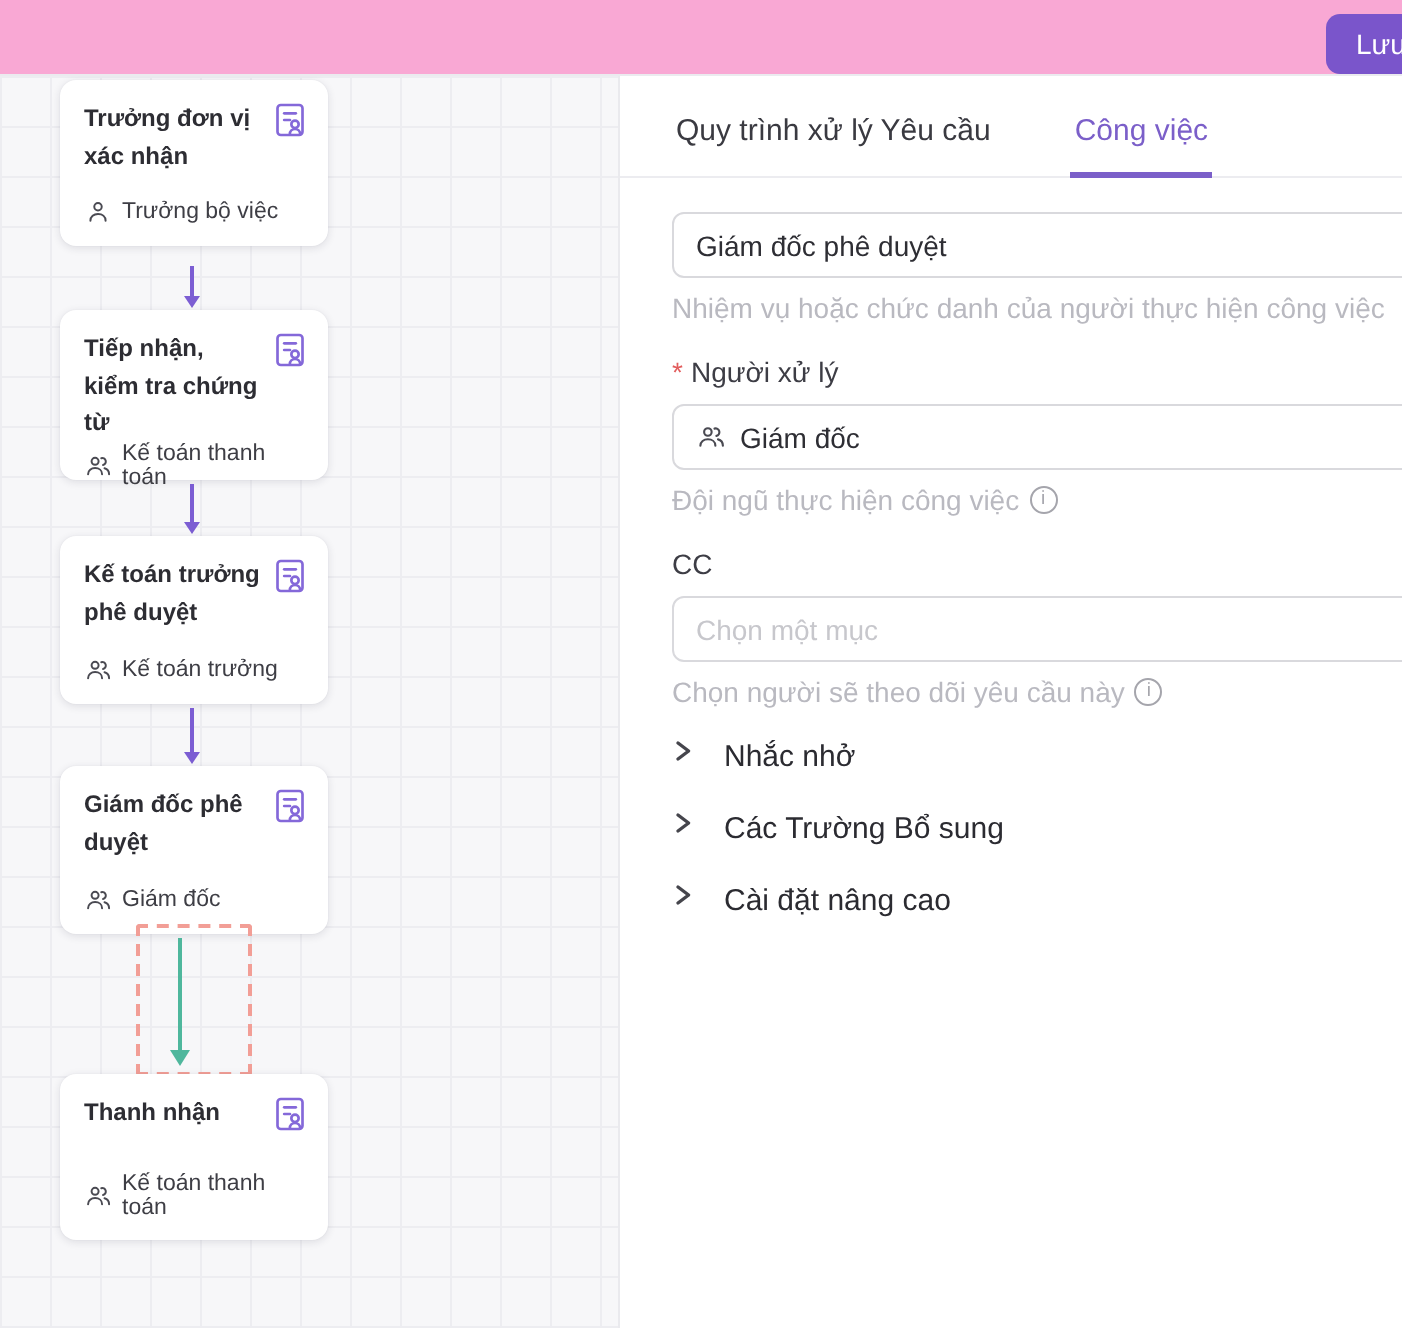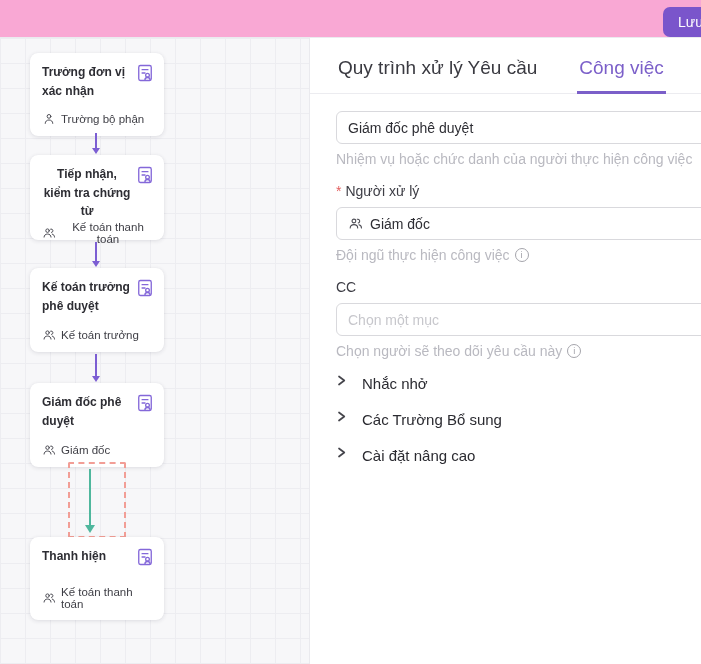--- a/index.html
+++ b/index.html
@@ -41,22 +41,22 @@
     box-shadow: 0 1px 4px rgba(30,30,60,.12), 0 0 1px rgba(30,30,60,.06);
     padding: 10px 9px 10px 12px;
     display: flex; flex-direction: column; cursor: pointer;
   }
   .node-head { display: flex; gap: 3px; align-items: flex-start; }
   .node-title { flex: 1; font-size: 12px; font-weight: 700; color: #2d2d33; line-height: 1.55; }
   .doc-icon { flex: none; width: 20px; height: 20px; }
   .doc-icon svg { width: 20px; height: 20px; stroke: #8468d9; fill: none; stroke-width: 1.6; stroke-linecap: round; stroke-linejoin: round; }
   .node-role { margin-top: auto; display: flex; align-items: center; gap: 5px; font-size: 11.5px; color: #3e3e45; }
   .node-role svg { width: 14px; height: 14px; stroke: #4a4a52; fill: none; stroke-width: 1.7; stroke-linecap: round; stroke-linejoin: round; flex: none; }
-  .n1 { top: 15px;  height: 83px; }
-  .n2 { top: 117px; height: 85px; text-align: center; }
+  .n1 { top: 2px;  height: 83px; }
+  .n2 { top: 117px; height: 85px; }
   .n3 { top: 230px; height: 84px; }
   .n4 { top: 345px; height: 84px; }
   .n5 { top: 499px; height: 83px; }
 
   .conn { position: absolute; left: 95px; width: 2px; background: #7c5ed3; }
   .conn::after {
     content: ""; position: absolute; bottom: -6px; left: -3px;
     border: 4px solid transparent; border-top: 6px solid #7c5ed3; border-bottom: none;
   }
   .c1 { top: 95px;  height: 15px; }
@@ -70,21 +70,21 @@
   .green-conn { position: absolute; left: 89px; top: 431px; width: 2px; height: 56px; background: #4fb79d; cursor: pointer; }
   .green-conn::after {
     content: ""; position: absolute; bottom: -8px; left: -4px;
     border: 5px solid transparent; border-top: 8px solid #4fb79d; border-bottom: none;
   }
 
   
   .rpanel { flex: 1; min-width: 0; background: #fff; }
   .tabs { display: flex; gap: 38px; padding-left: 26px; border-bottom: 1px solid #ececf0; }
   .tab {
-    padding: 19px 2px 12px; font-size: 19px; color: #3a3a41;
+    padding: 19px 2px 12px; font-size: 15px; color: #3a3a41;
     border-bottom: 3px solid transparent; margin-bottom: -1px; cursor: pointer; white-space: nowrap;
   }
   .tab.active { color: #7b5fc9; border-bottom-color: #7b5fc9; }
 
   .rp-content { padding: 17px 0 0 26px; }
   .fgroup { margin-bottom: 16px; }
   .f-label { font-size: 14px; color: #3d3d45; margin: 0 0 8px; display: flex; align-items: center; gap: 4px; }
   .req { color: #e25d5d; }
   .tbox {
     width: 402px; height: 33px; border: 1px solid #d9d9dd; border-radius: 6px;
@@ -129,21 +129,21 @@
               <circle cx="15" cy="14.6" r="2.2"></circle>
               <path d="M11.9 20.5a3.1 3.1 0 0 1 6.2 0"></path>
             </svg>
         </span>
       </div>
       <div class="node-role">
         <svg viewBox="0 0 24 24">
             <circle cx="12" cy="7.5" r="3.2"></circle>
             <path d="M5.5 19.5c0-3.6 2.9-5.8 6.5-5.8s6.5 2.2 6.5 5.8"></path>
           </svg>
-        <span>Trường bộ phận</span>
+        <span>Trưởng bộ việc</span>
       </div>
     </div>
 
     <div class="conn c1"></div>
 
     <div class="node n2">
       <div class="node-head">
         <div class="node-title">Tiếp nhận, kiểm tra chứng từ</div>
         <span class="doc-icon">
           <svg viewBox="0 0 24 24">
@@ -216,21 +216,21 @@
           </svg>
         <span>Giám đốc</span>
       </div>
     </div>
 
     <div class="drop-outline"></div>
     <div class="green-conn"></div>
 
     <div class="node n5">
       <div class="node-head">
-        <div class="node-title">Thanh hiện</div>
+        <div class="node-title">Thanh nhận</div>
         <span class="doc-icon">
           <svg viewBox="0 0 24 24">
               <rect x="4.5" y="3" width="15" height="18" rx="2"></rect>
               <line x1="8.5" y1="8" x2="15.5" y2="8"></line>
               <line x1="8.5" y1="12" x2="12" y2="12"></line>
               <circle cx="15" cy="14.6" r="2.2"></circle>
               <path d="M11.9 20.5a3.1 3.1 0 0 1 6.2 0"></path>
             </svg>
         </span>
       </div>

